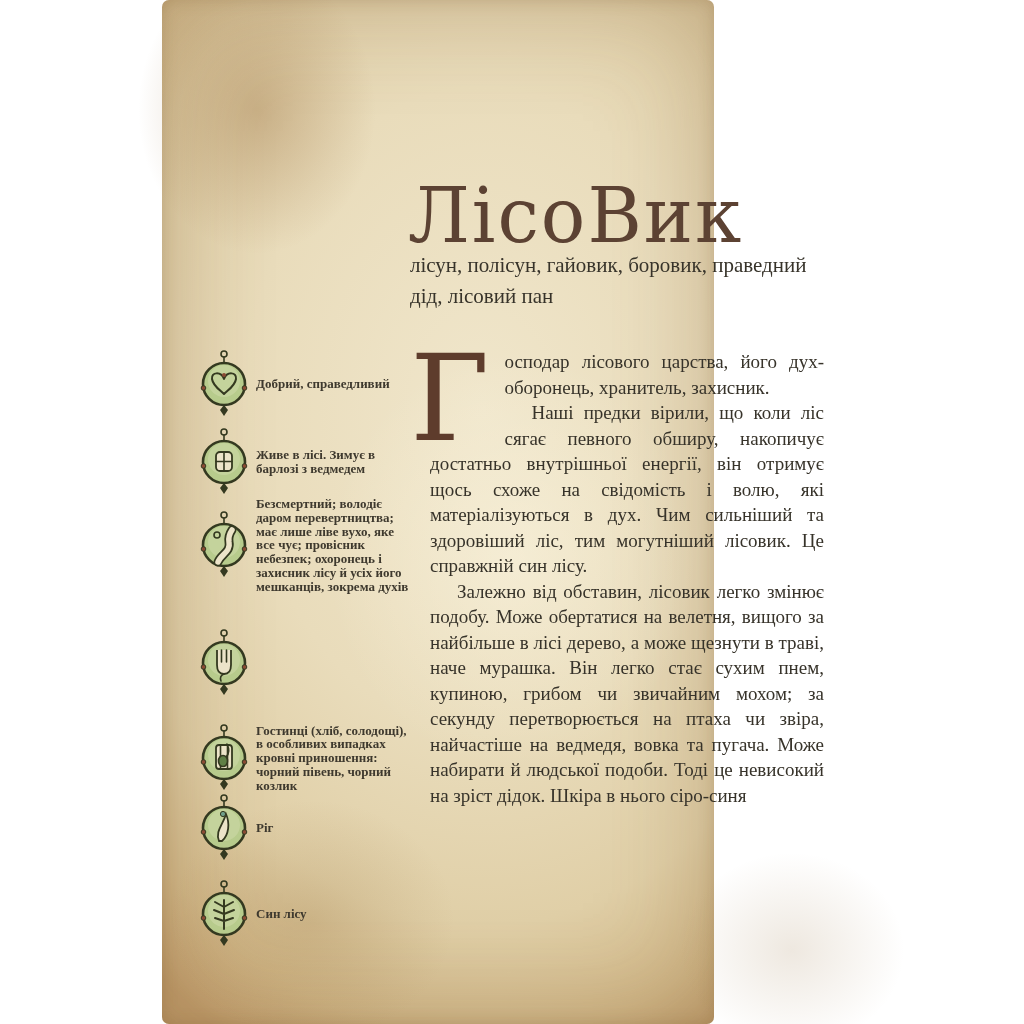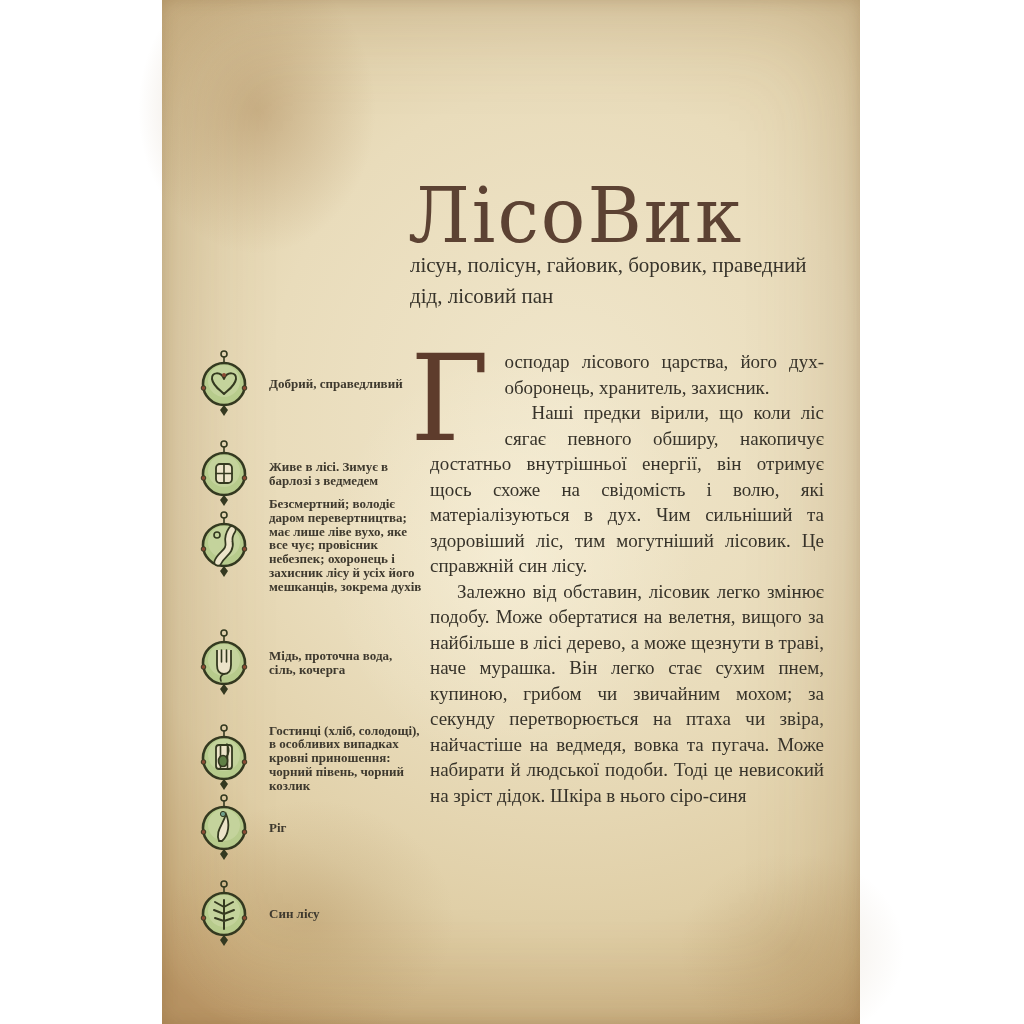--- a/index.html
+++ b/index.html
@@ -2,24 +2,25 @@
 <html lang="uk" style="--paper_light: #f0e6cb; --paper_dark: #c4a170; --title_brown: #5c4233; --dropcap_brown: #5e3c2c; --text: #37332a; --sidebar_text: #3e392e; --icon_green: #b7cb8c; --icon_green_light: #cdd9a6; --icon_outline: #343920; --cream: #ece4c9; --accent_red: #8a4a33; --accent_teal: #6f9f8b; --egg_green: #5f7f46;"><head>
 <meta charset="utf-8">
 <style>
   html,body{margin:0;padding:0;}
   body{
     width:1024px;height:1024px;position:relative;background:#ffffff;overflow:hidden;
     font-family:"Liberation Serif","DejaVu Serif",serif;
   }
   
   .page{
-    position:absolute;left:162px;top:0;width:698px;height:1024px;
+    position:absolute;left:162px;top:0;width:552px;height:1024px;
     background:
       radial-gradient(95% 70% at 58% 40%, var(--paper_light) 0%, #e9dcbb 45%, #e0cfa7 72%, #d3ba8b 88%, var(--paper_dark) 100%);
     box-shadow:inset 0 0 110px rgba(118,80,38,.30), inset 0 0 16px rgba(118,80,38,.22);
+    border-radius:7px;
   }
   .stain{position:absolute;pointer-events:none;}
   .stain.tl{left:-70px;top:-90px;width:330px;height:400px;
     background:radial-gradient(closest-side, rgba(148,104,54,.34), rgba(148,104,54,0) 72%);}
   .stain.bl{left:-40px;top:760px;width:380px;height:320px;
     background:radial-gradient(closest-side, rgba(150,112,60,.22), rgba(150,112,60,0) 75%);}
   .stain.mid{left:120px;top:300px;width:460px;height:520px;
     background:radial-gradient(closest-side, rgba(255,250,232,.45), rgba(255,250,232,0) 80%);}
   .stain.br{left:480px;top:820px;width:300px;height:260px;
     background:radial-gradient(closest-side, rgba(150,112,60,.16), rgba(150,112,60,0) 75%);}
@@ -48,21 +49,21 @@
   .dropcap{
     float:left;
     font-family:"DejaVu Serif","Liberation Serif",serif;
     font-size:120px;line-height:0.80;padding-top:2px;
     margin:0 15px 0 0;color:var(--dropcap_brown);
   }
 
   
   .side-item{
     position:absolute;left:36px;width:224px;
-    display:flex;align-items:center;gap:19px;
+    display:flex;align-items:center;gap:6px;
   }
   .pendant{flex:0 0 52px;display:block;}
   .side-label{
     display:block;width:160px;
     font-size:13px;line-height:13.8px;font-weight:700;
     color:var(--sidebar_text);
   }
   
   .p-green{fill:var(--icon_green);stroke:var(--icon_outline);stroke-width:2.6;}
   .p-hilite{fill:var(--icon_green_light);opacity:.6;stroke:none;}
@@ -99,21 +100,21 @@
           <path d="M26 31 C23 23 13 24 14 31 C15 38 22 42 26 46 C30 42 37 38 38 31 C39 24 29 23 26 31 Z" class="p-line"></path>
           <circle cx="26" cy="27" r="2" class="p-red"></circle>
           <circle cx="5.5" cy="40" r="2.3" class="p-nub"></circle>
             <circle cx="46.5" cy="40" r="2.3" class="p-nub"></circle>
           <path d="M26 57 l4 5 -4 6 -4 -6 Z" class="p-drop"></path>
         </svg>
       </span>
       <span class="side-label">Добрий, справедливий</span>
     </div>
 
-    <div class="side-item" style="top:438px">
+    <div class="side-item" style="top:426px">
       <span class="pendant">
         <svg width="52" height="68" viewBox="0 0 52 68">
           <circle cx="26" cy="6" r="3" class="p-thin"></circle>
             <path d="M26 9 v5" class="p-thin"></path>
           <circle cx="26" cy="36" r="21" class="p-green"></circle>
           <circle cx="26" cy="33" r="16" class="p-hilite"></circle>
           <rect x="18" y="26" width="16" height="19" rx="4" class="p-cream"></rect>
           <path d="M26 26 v19 M18 35.5 h16" class="p-thin"></path>
           <circle cx="5.5" cy="40" r="2.3" class="p-nub"></circle>
             <circle cx="46.5" cy="40" r="2.3" class="p-nub"></circle>
@@ -149,21 +150,20 @@
           <circle cx="26" cy="36" r="21" class="p-green"></circle>
           <circle cx="26" cy="33" r="16" class="p-hilite"></circle>
           <path d="M19 23 v15 q0 9 7 9 q7 0 7 -9 v-15" class="p-cream"></path>
           <path d="M23.5 23 v12 M28.5 23 v12" class="p-thin"></path>
           <path d="M26 47 q-5 2 -3 7" class="p-thin"></path>
           <circle cx="5.5" cy="40" r="2.3" class="p-nub"></circle>
             <circle cx="46.5" cy="40" r="2.3" class="p-nub"></circle>
           <path d="M26 57 l4 5 -4 6 -4 -6 Z" class="p-drop"></path>
         </svg>
       </span>
-      <span class="side-label">Мідь, проточна вода, сіль, кочерга</span>
     </div>
 
     <div class="side-item" style="top:722px">
       <span class="pendant">
         <svg width="52" height="68" viewBox="0 0 52 68">
           <circle cx="26" cy="6" r="3" class="p-thin"></circle>
             <path d="M26 9 v5" class="p-thin"></path>
           <circle cx="26" cy="36" r="21" class="p-green"></circle>
           <circle cx="26" cy="33" r="16" class="p-hilite"></circle>
           <rect x="18" y="23" width="16" height="24" rx="3" class="p-cream"></rect>

